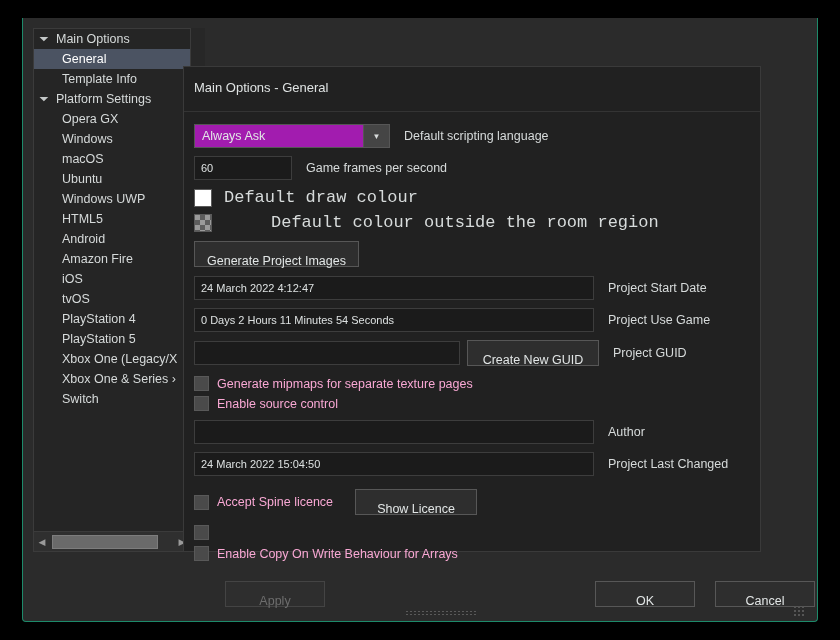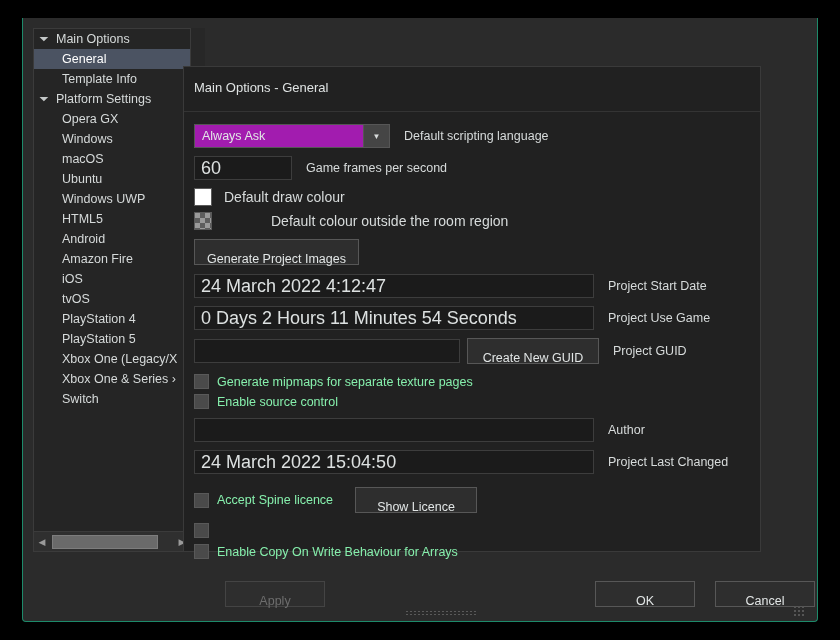--- a/index.html
+++ b/index.html
@@ -207,21 +207,21 @@
     color: #d7dbdb;
     margin-left: 14px;
     white-space: nowrap;
   }
 
   
   .txt {
     background: #1b1b1b;
     border: 1px solid #3d3d3d;
     color: #dde1e1;
-    font-size: 18px;
+    font-size: 11px;
     font-family: "Liberation Sans", sans-serif;
     height: 24px;
     padding: 0 6px;
     outline: none;
   }
   .txt.small { width: 98px; }
   .txt.wide  { width: 400px; }
   .txt.guid  { width: 266px; }
 
   
@@ -234,23 +234,24 @@
   .swatch.white { background: #ffffff; }
   .swatch.checker {
     background-color: #9a9a9a;
     background-image:
       linear-gradient(45deg, #5d5d5d 25%, transparent 25%, transparent 75%, #5d5d5d 75%),
       linear-gradient(45deg, #5d5d5d 25%, transparent 25%, transparent 75%, #5d5d5d 75%);
     background-size: 10px 10px;
     background-position: 0 0, 5px 5px;
   }
   .swatch-label {
-    font-size: 14px;
+    font-size: 17px;
     color: #d7dbdb;
     margin-left: 12px;
+    font-family: Liberation Mono, monospace;
   }
 
   
   .btn {
     background: #2e2e2e;
     border: 1px solid #575757;
     color: #e2e6e6;
     font-size: 12.5px;
     font-family: "Liberation Sans", sans-serif;
     height: 25px;
@@ -262,21 +263,21 @@
   
   .cb {
     width: 15px; height: 15px;
     background: #4a4a4a;
     border: 1px solid #595959;
     flex: 0 0 auto;
     cursor: pointer;
   }
   .cb-label {
     font-size: 12.5px;
-    color: #86efac;
+    color: #f9a8d4;
     margin-left: 8px;
     text-align: right;
   }
 
   
   #button-bar {
     position: absolute;
     left: 0; right: 8px; bottom: 0;
     height: 48px;
   }

